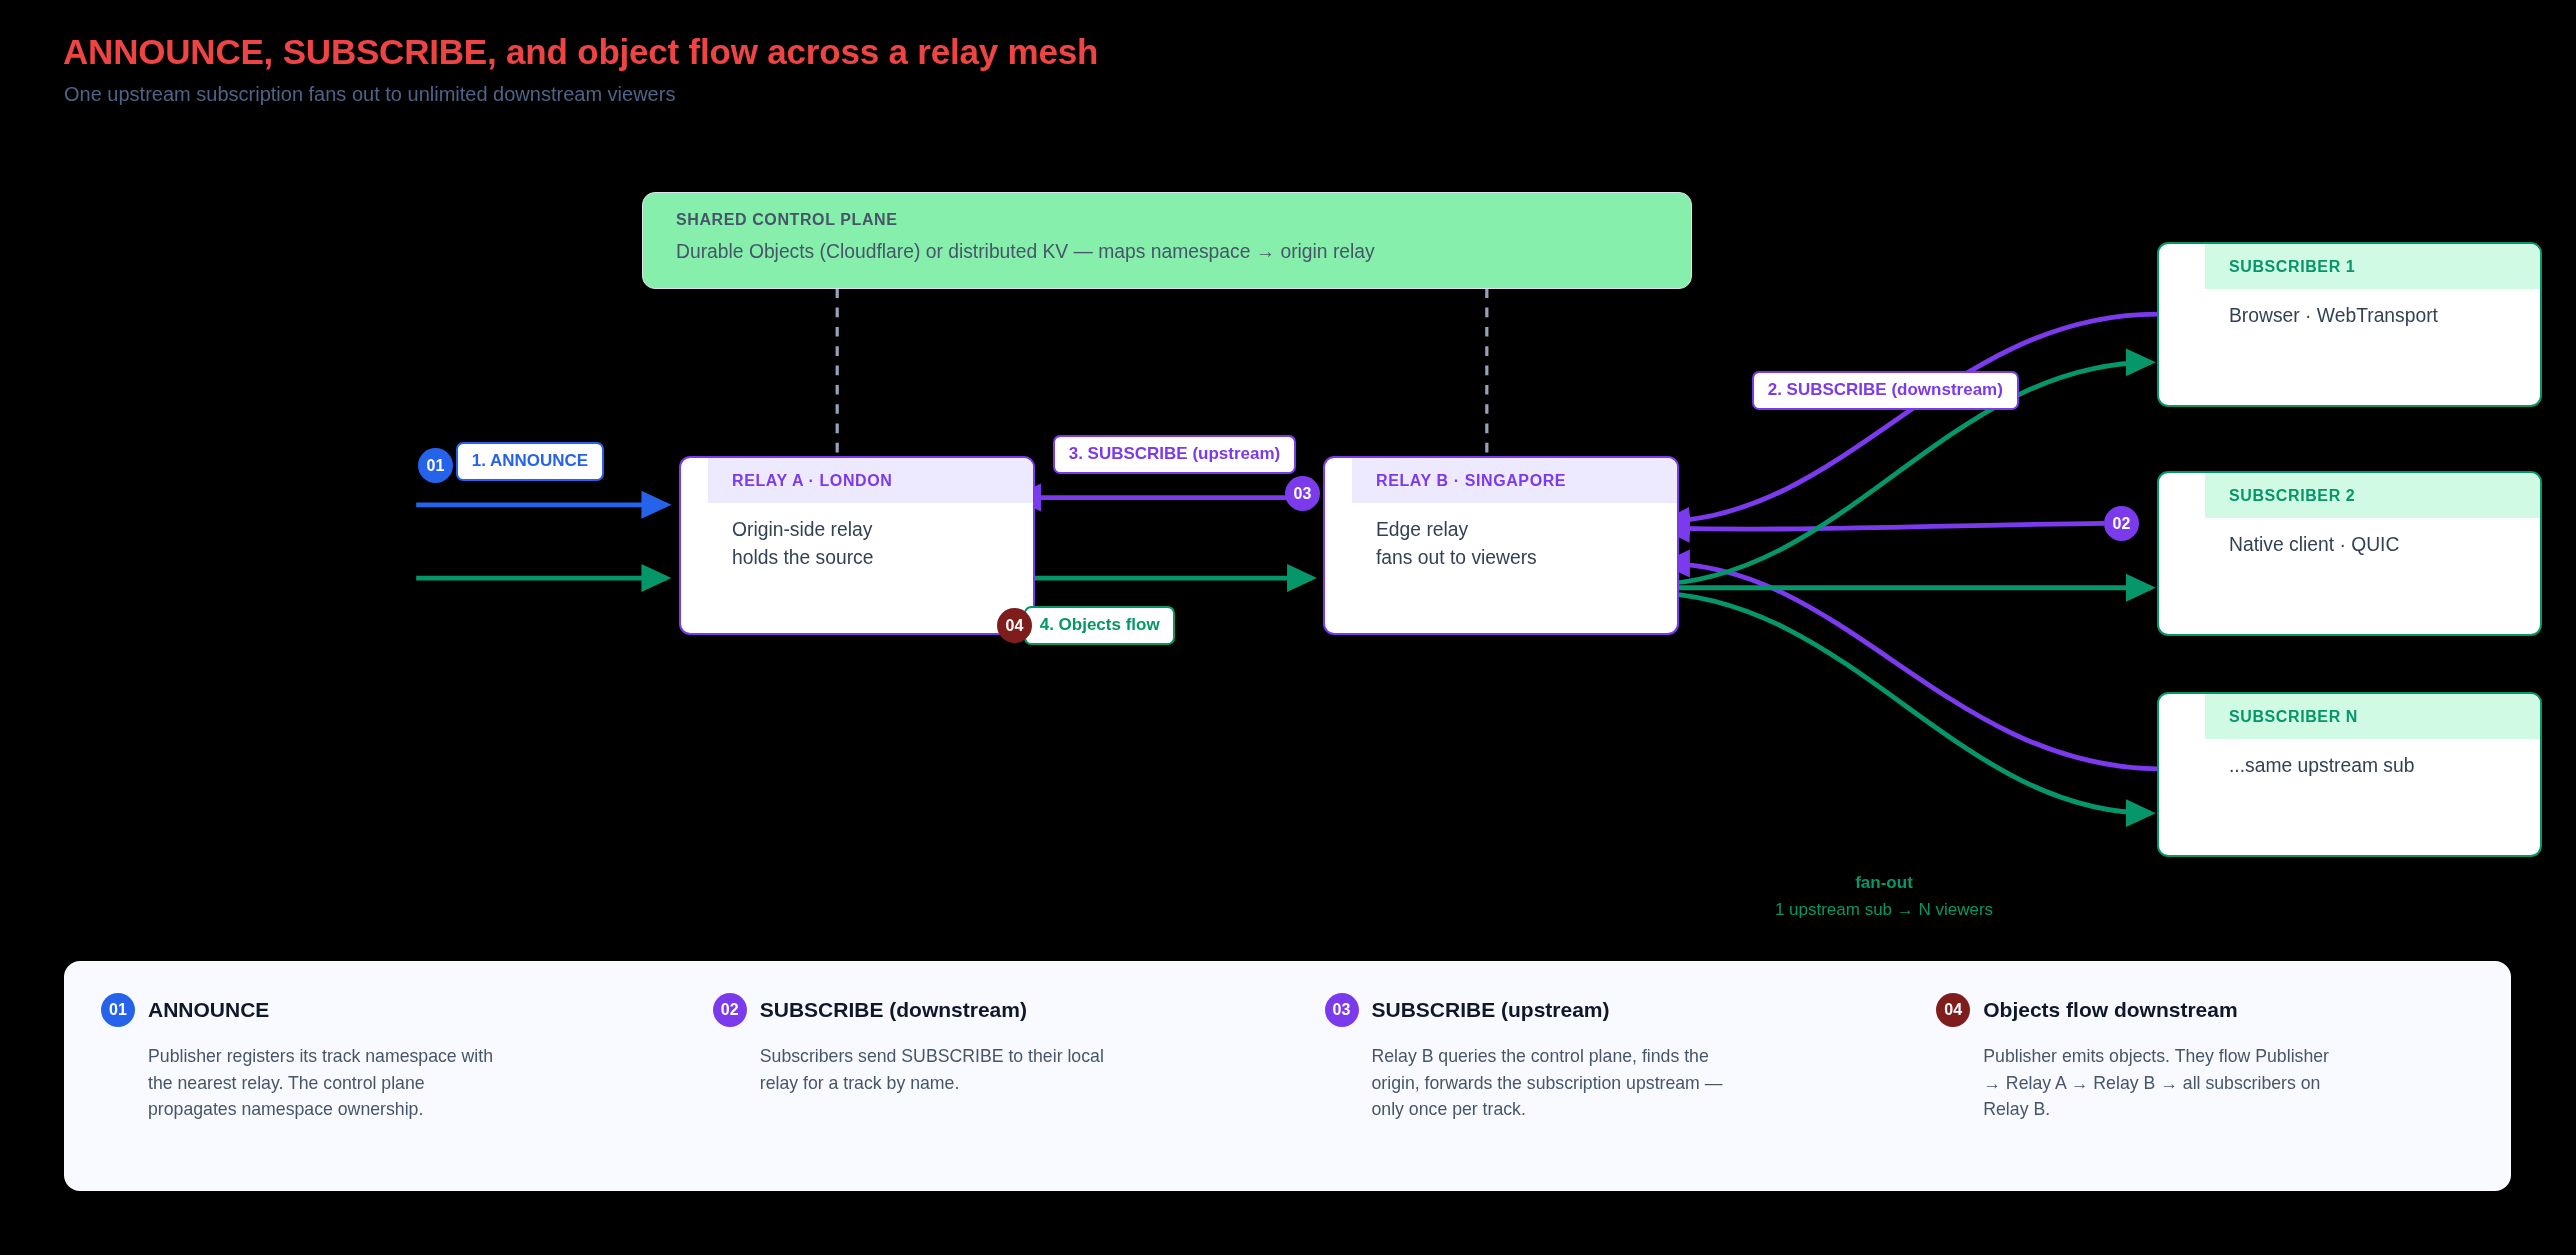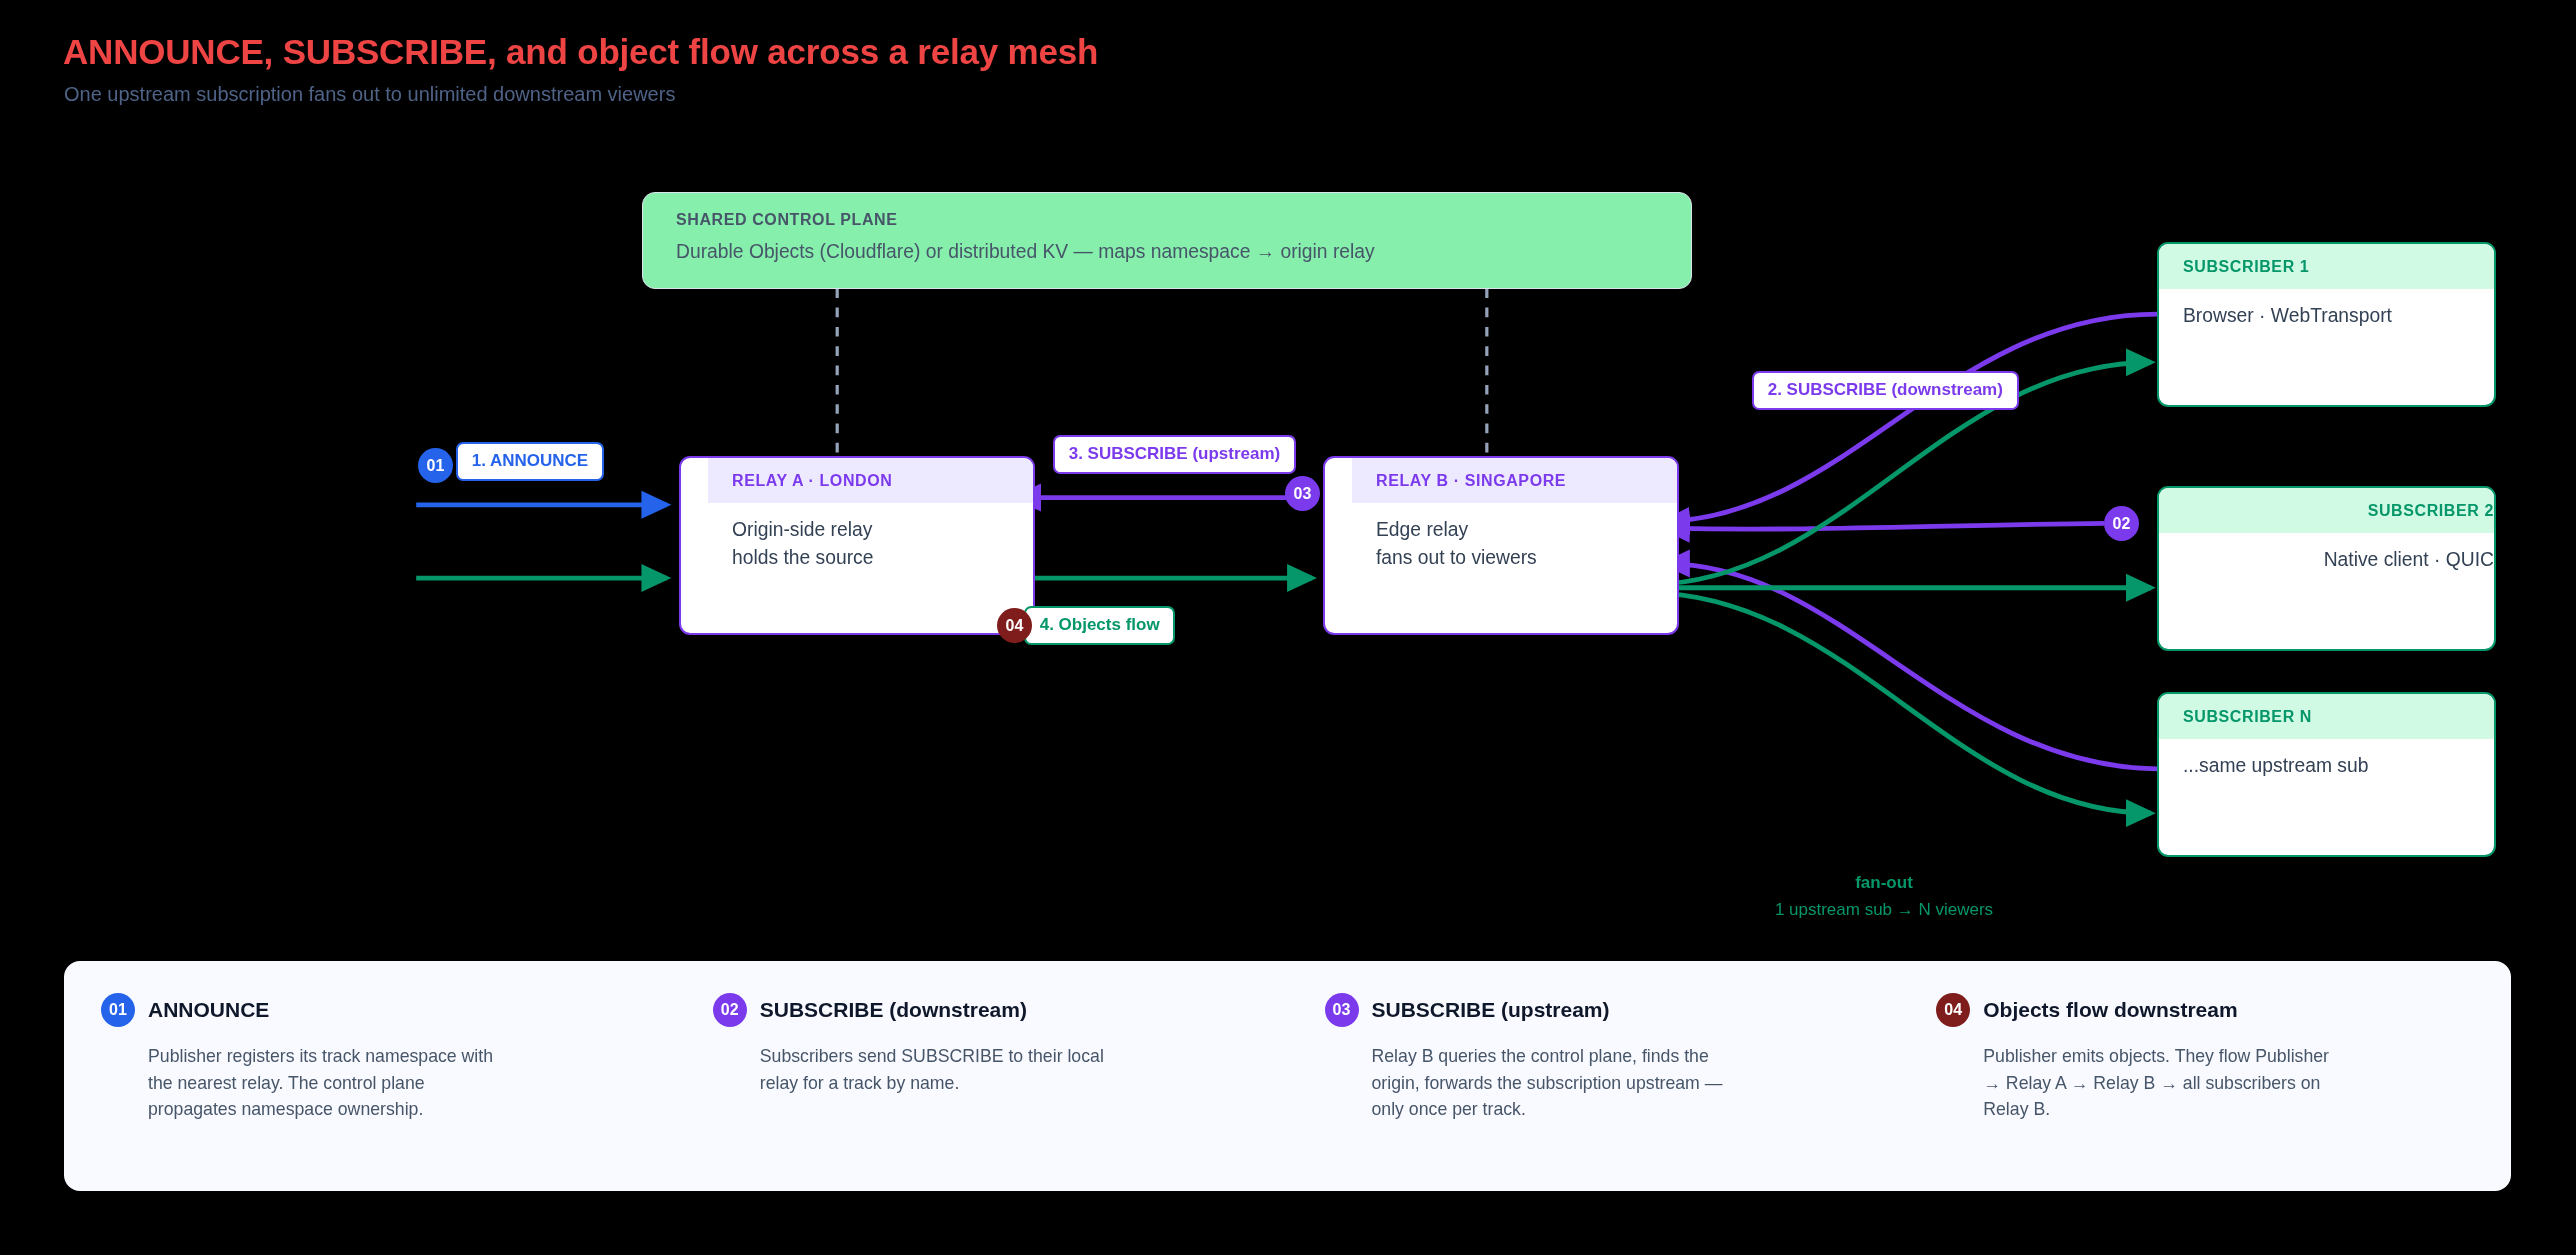--- a/index.html
+++ b/index.html
@@ -36,24 +36,24 @@
   .n-pub{left:79px;top:456px;width:335px;height:175px;border:2.4px solid #2563eb;}
   .n-pub .hdr{background:#dbeafe;color:#1d4ed8;}
 
   
   .n-relay{width:325px;height:175px;border:2.4px solid #7c3aed;top:456px;padding-left:27px;}
   .n-relay .hdr{background:#ede9fe;color:#7c3aed;}
   .n-relayA{left:679px;}
   .n-relayB{left:1323px;}
 
   
-  .n-sub{width:335px;height:161px;border:2.4px solid #059669;left:2157px;}
+  .n-sub{width:335px;height:161px;border:2.4px solid #059669;left:2157px;padding-left:46px;}
   .n-sub .hdr{background:#d1fae5;color:#059669;}
   .n-sub1{top:242px;}
-  .n-sub2{top:486px;text-align:right;}
+  .n-sub2{top:471px;}
   .n-sub3{top:692px;}
 
   
   .ctrlplane{
     position:absolute;left:642px;top:192px;width:1048px;height:95px;
     background:#86efac;border:1.6px solid #dbe3ed;border-radius:13px;
   }
   .ctrlplane .cp-title{
     position:absolute;left:33px;top:17.7px;
     font-size:16px;font-weight:bold;letter-spacing:0.6px;color:#475569;

